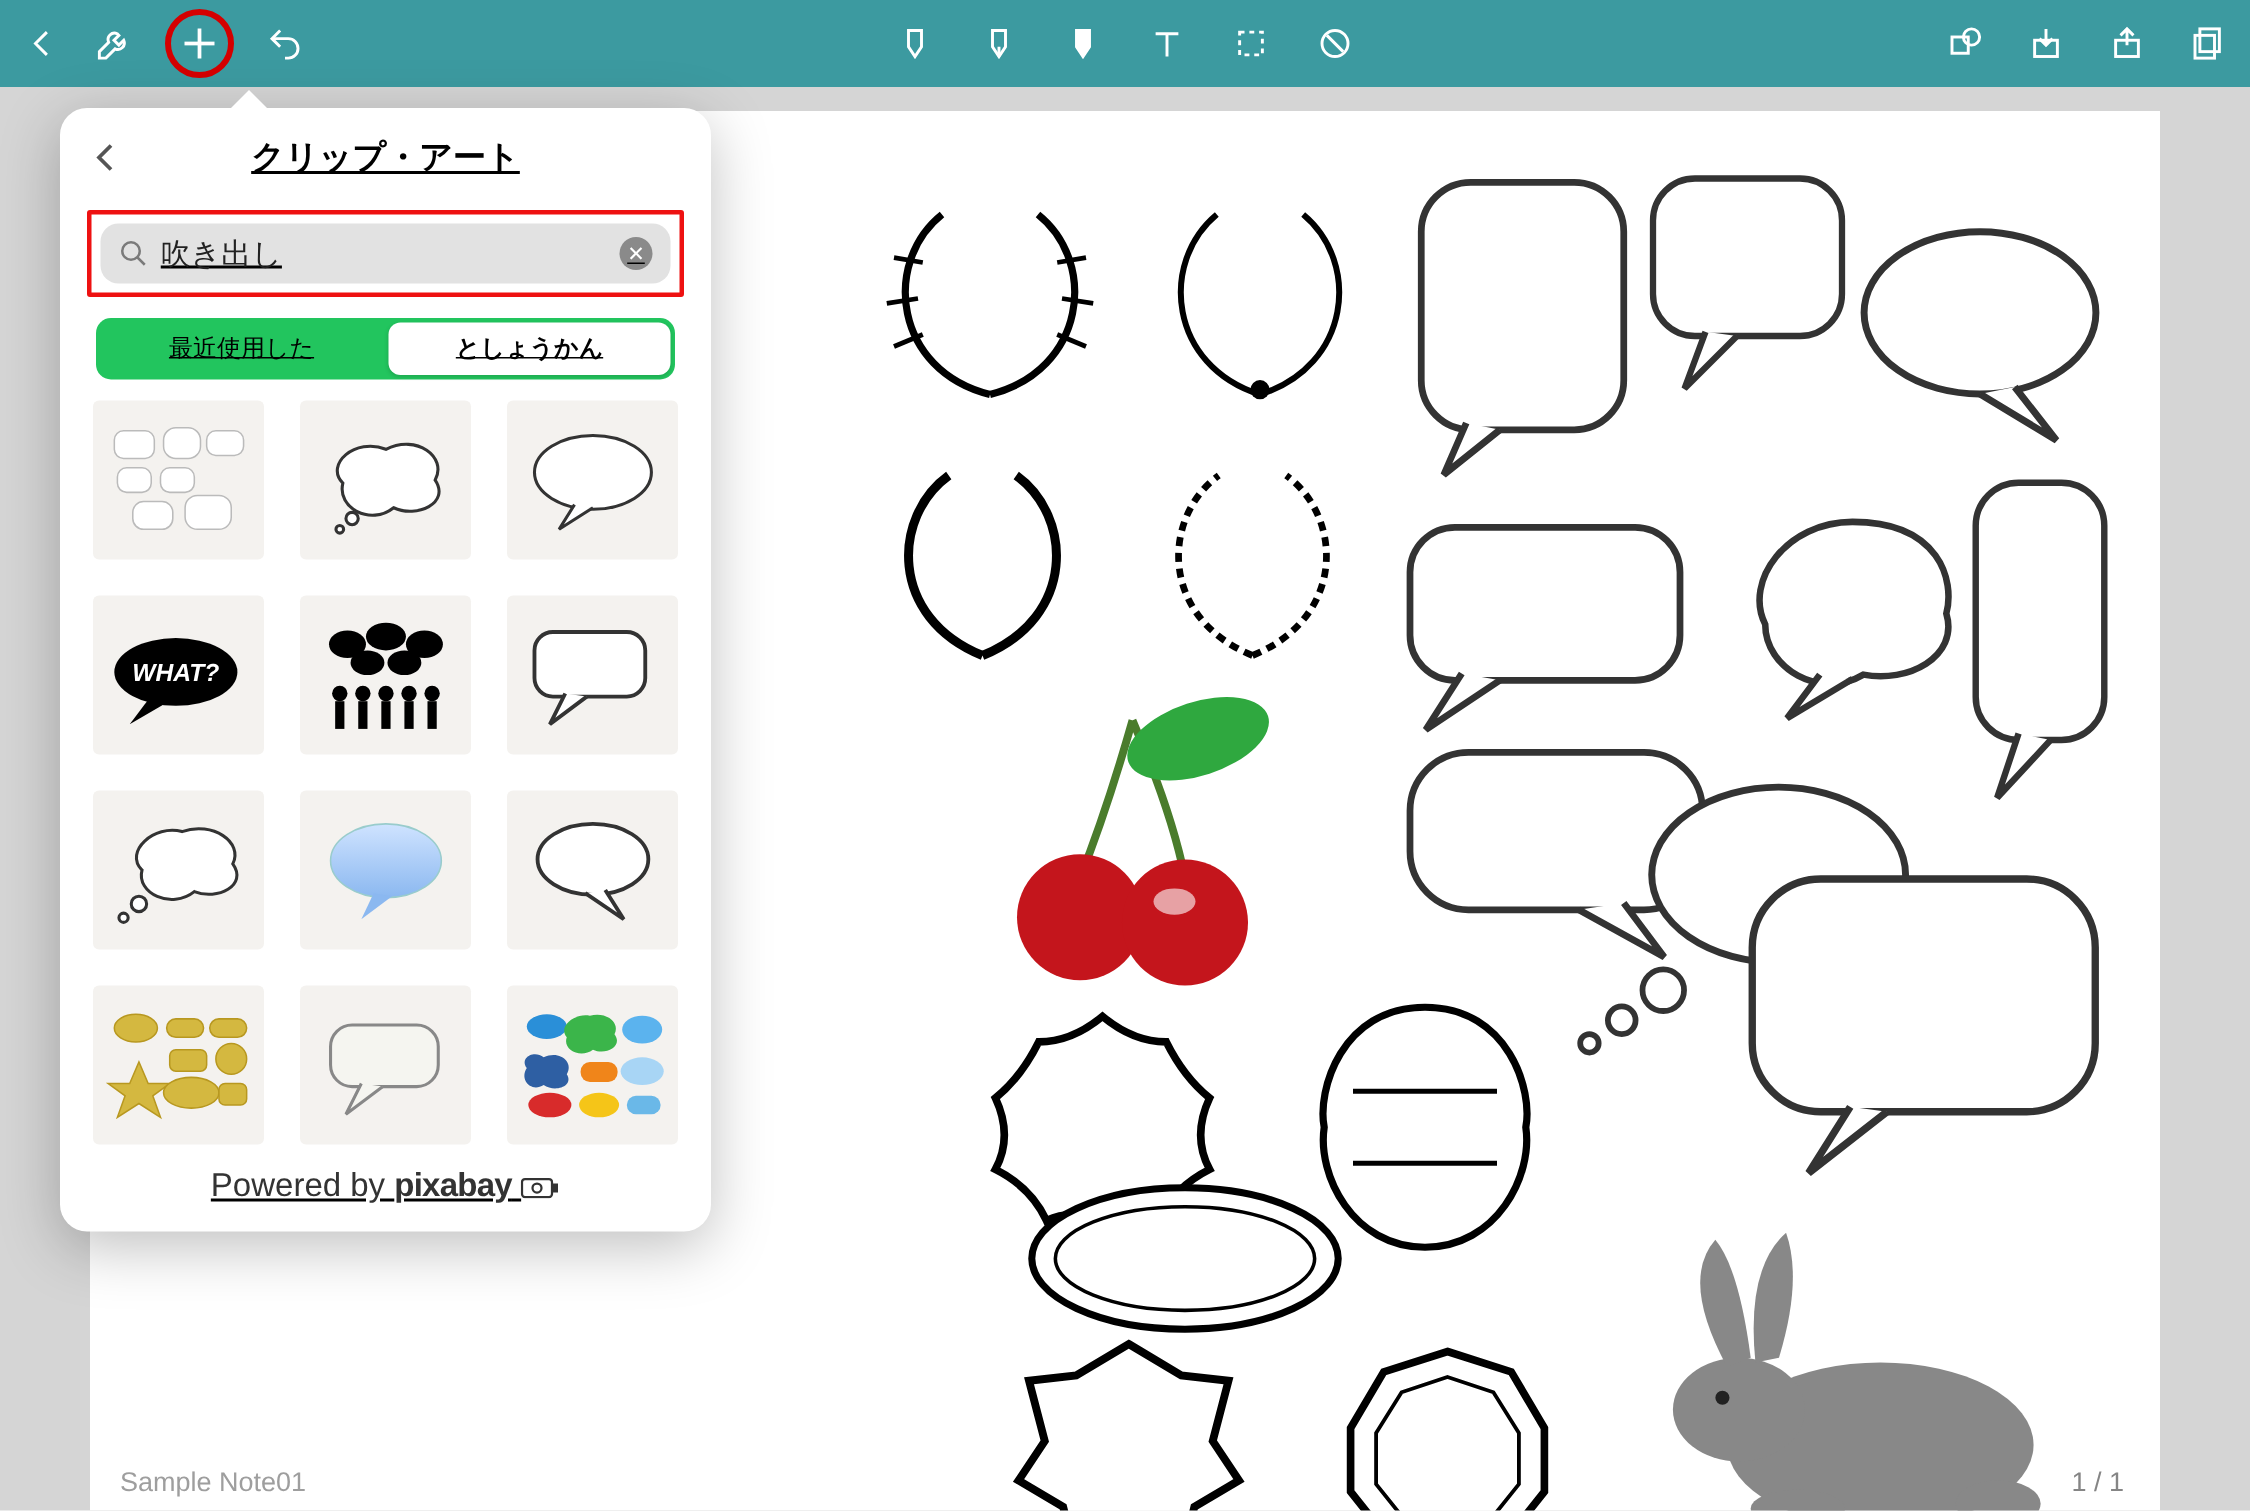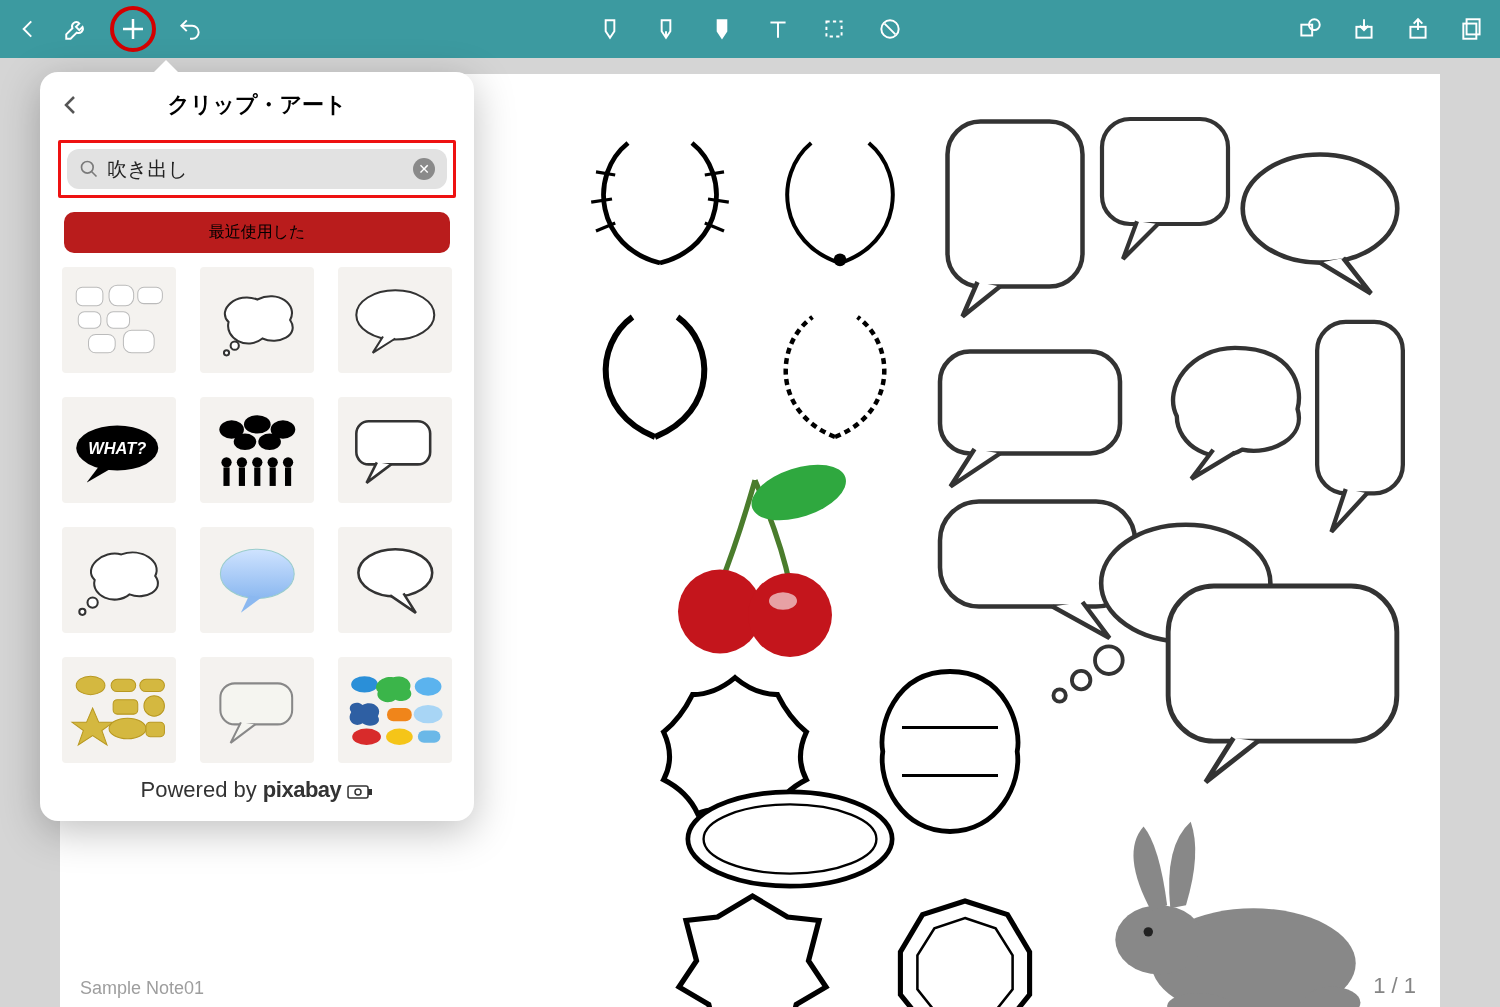--- a/index.html
+++ b/index.html
@@ -64,33 +64,34 @@
 }
 .note-title {
   position: absolute;
   left: 20px; bottom: 8px;
   color: #9e9e9e;
   font-size: 18px;
 }
 .page-num {
   position: absolute;
   right: 24px; bottom: 8px;
-  color: #858585; font-size: 22px; text-align: center;
+  color: #858585; font-size: 18px; text-align: center;
 }
 
 
 .popover {
   position: absolute;
   left: 40px; top: 72px;
   width: 434px;
   background: #fff;
   border-radius: 18px;
   box-shadow: 0 10px 40px rgba(0,0,0,.25);
   padding: 18px 0 14px;
   z-index: 10;
+  text-decoration: underline;
 }
 .popover::before {
   content: "";
   position: absolute;
   top: -12px; left: 114px;
   border: 12px solid transparent;
   border-bottom-color: #fff;
   border-top: none;
 }
 .pop-header {
@@ -126,21 +127,21 @@
 .clear-btn {
   width: 22px; height: 22px; border-radius: 50%;
   background: #8a8a8a; color: #fff;
   display: flex; align-items: center; justify-content: center;
   font-size: 14px; cursor: pointer;
 }
 
 .seg {
   display: flex; gap: 4px;
   margin: 0 24px 14px;
-  background: #b91c1c;
+  background: #22c55e;
   border-radius: 10px;
   padding: 3px;
 }
 .seg-item {
   flex: 1; text-align: center;
   padding: 7px 0;
   font-size: 16px;
   border-radius: 8px;
   cursor: pointer;
 }
@@ -436,20 +437,21 @@
           <circle cx="10" cy="10" r="7"></circle>
           <line x1="15" y1="15" x2="21" y2="21"></line>
         </svg>
       <input class="search-input" value="吹き出し" style="">
       <div class="clear-btn">✕</div>
     </div>
   </div>
 
   <div class="seg">
     <div class="seg-item">最近使用した</div>
+    <div class="seg-item active">としょうかん</div>
   </div>
 
   <div class="grid">
     <div class="tile">
         <svg viewBox="0 0 100 80">
           <rect x="8" y="8" width="26" height="18" rx="6" fill="#fff" stroke="#bbb"></rect>
           <rect x="40" y="6" width="24" height="20" rx="8" fill="#fff" stroke="#bbb"></rect>
           <rect x="68" y="8" width="24" height="16" rx="6" fill="#fff" stroke="#bbb"></rect>
           <rect x="10" y="32" width="22" height="16" rx="6" fill="#fff" stroke="#bbb"></rect>
           <rect x="38" y="32" width="22" height="16" rx="6" fill="#fff" stroke="#bbb"></rect>

